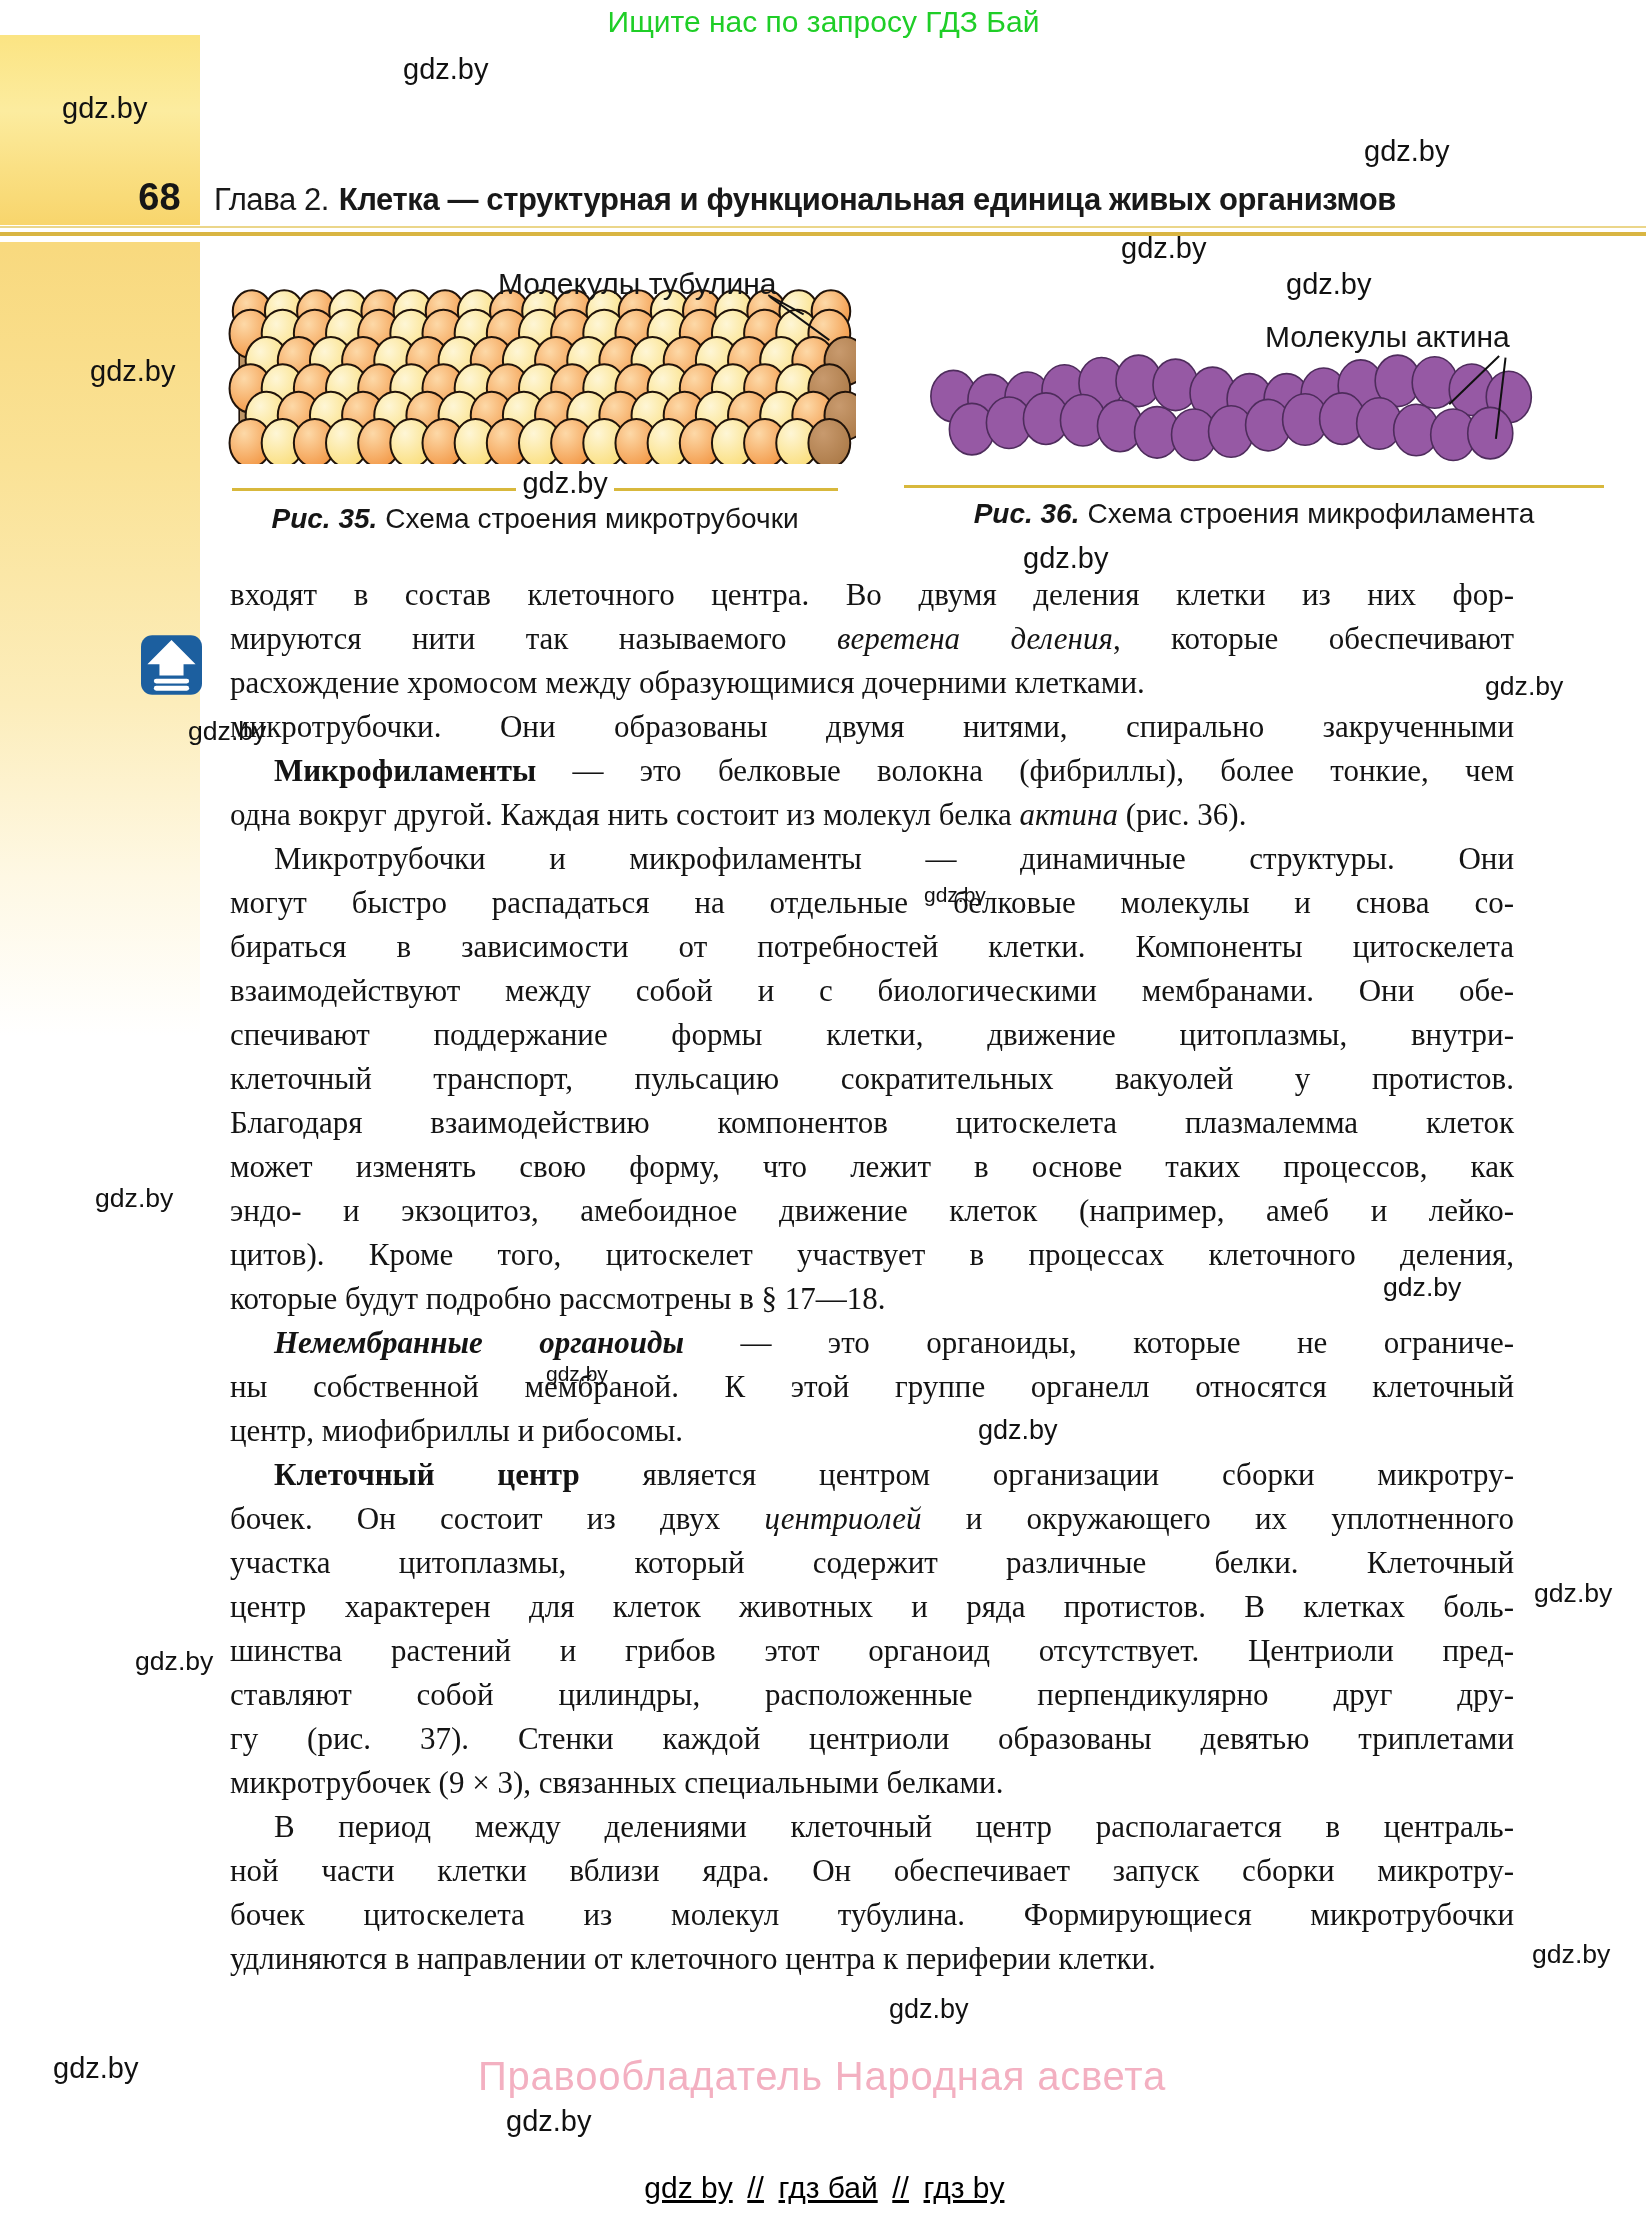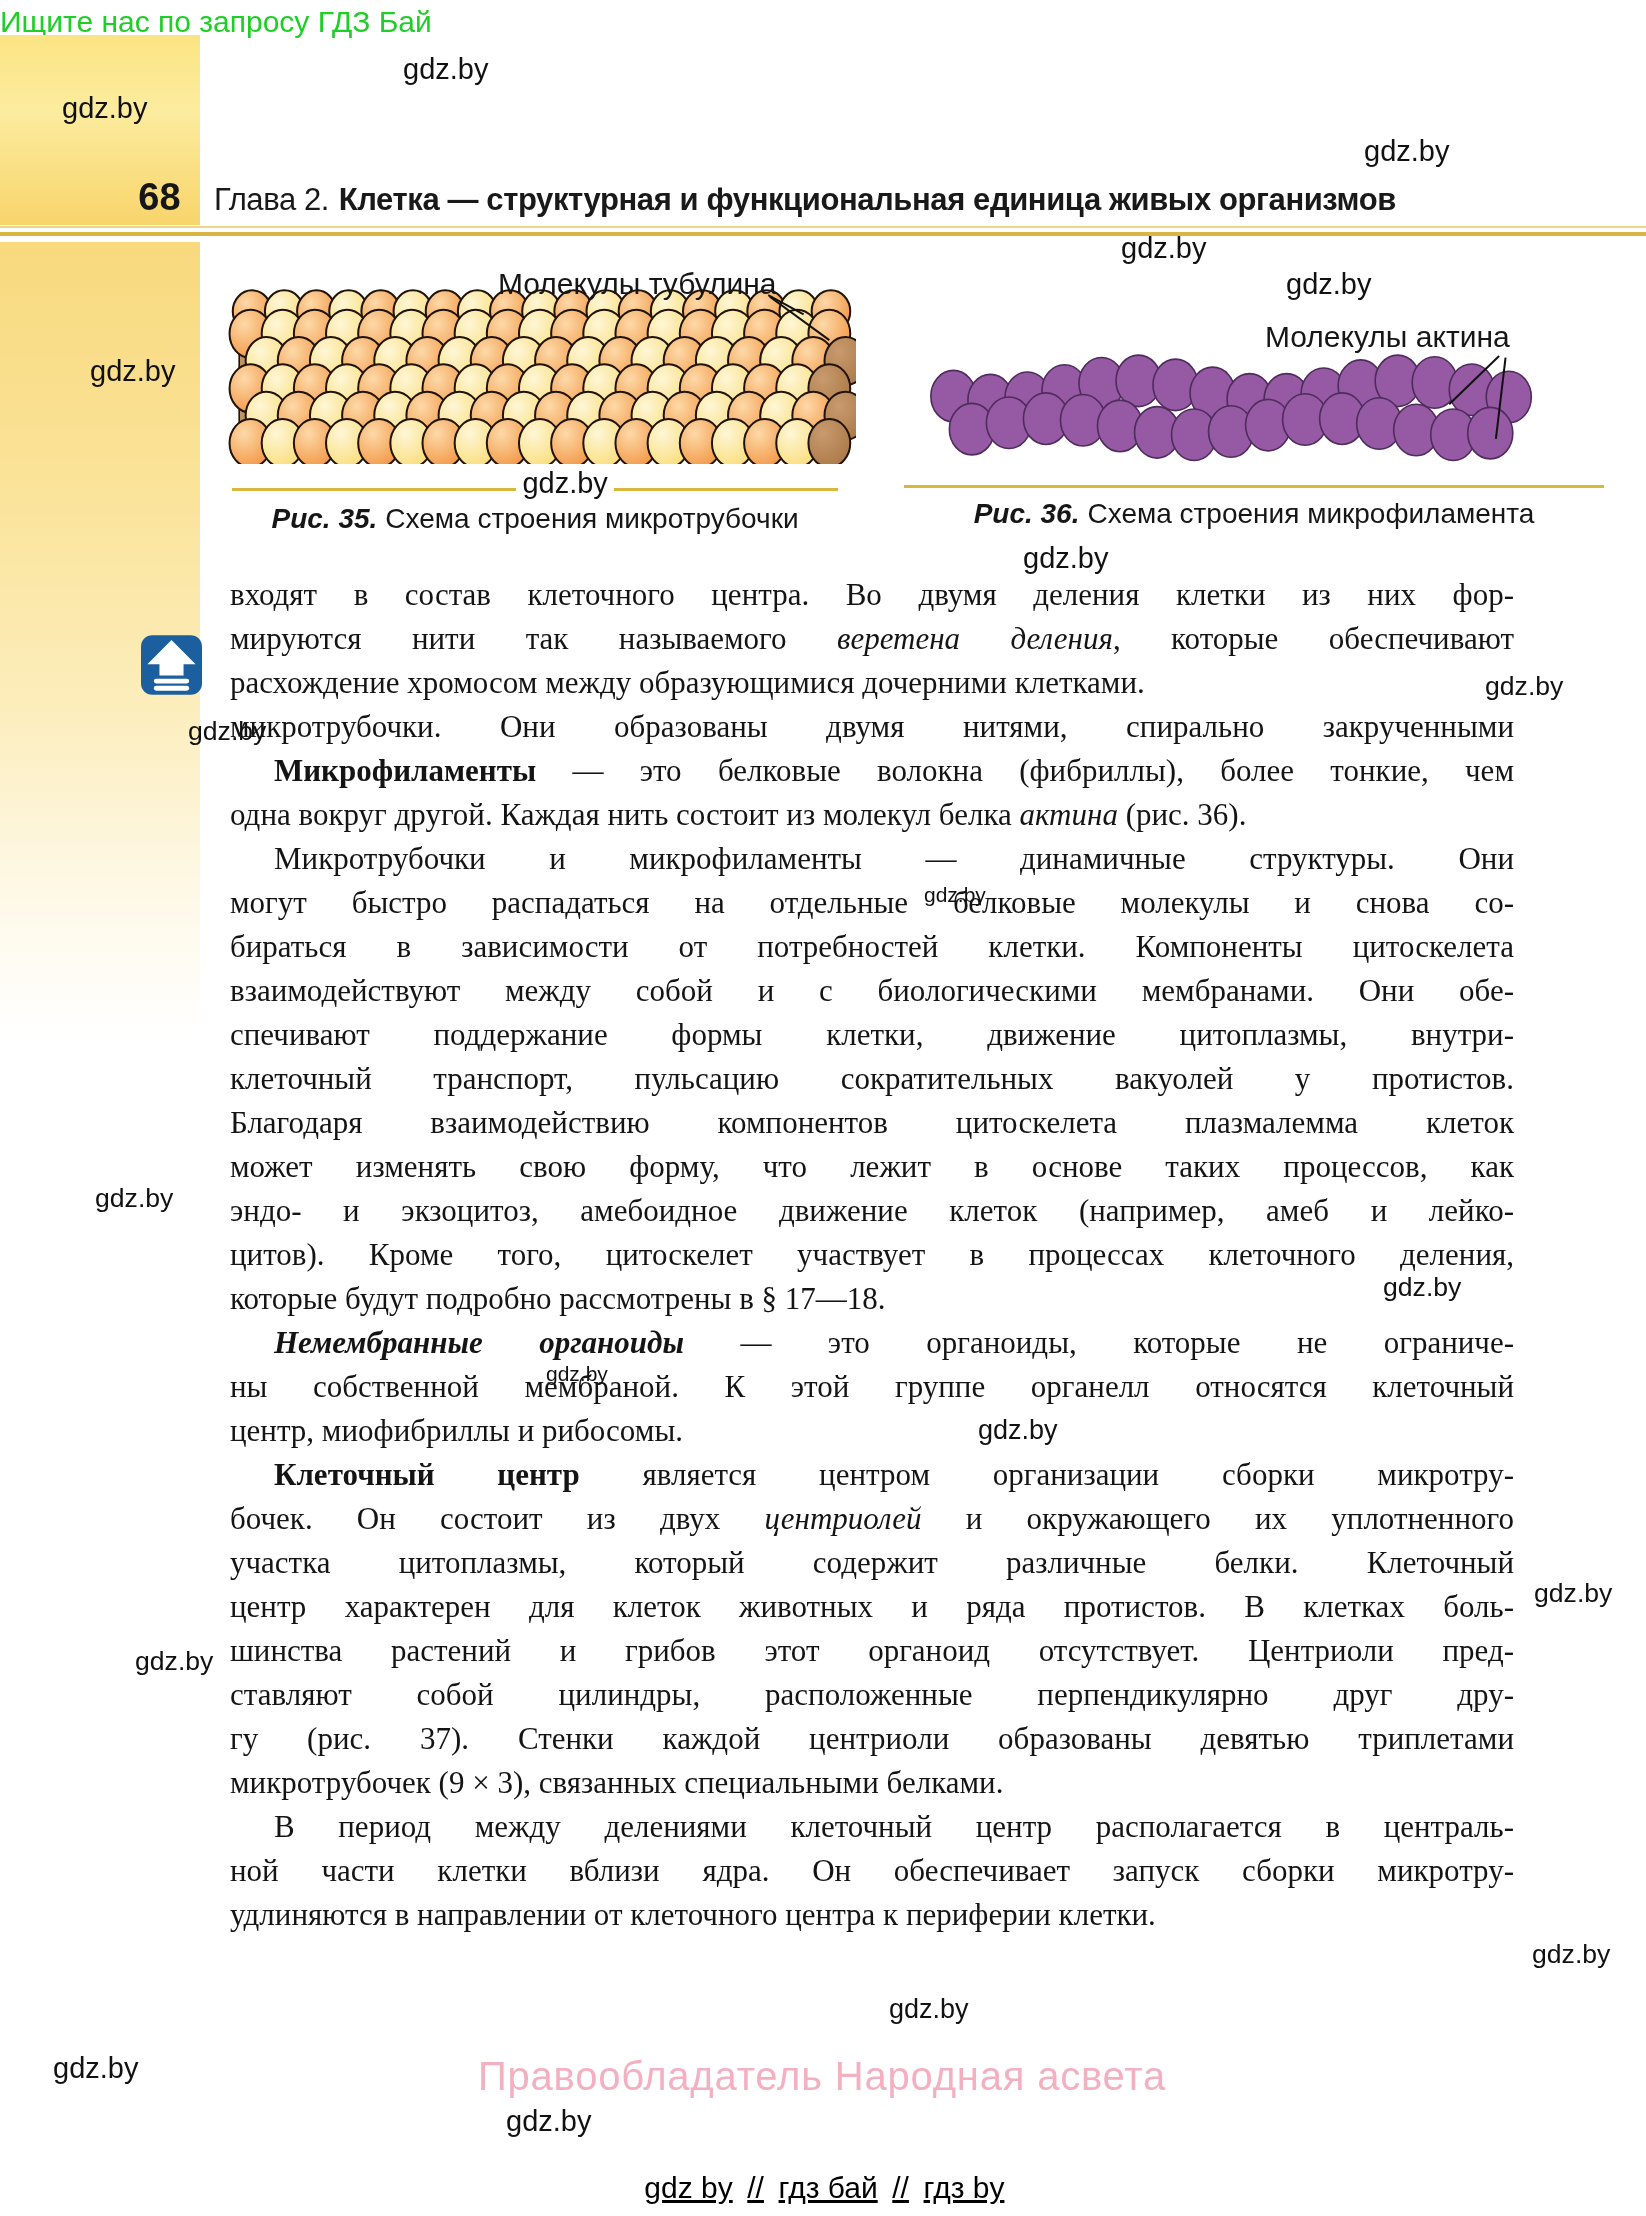--- a/index.html
+++ b/index.html
@@ -2,21 +2,21 @@
 <html style="font-size:13px"><head>
 <meta charset="utf-8">
 <style>
   html,body{margin:0;padding:0;background:#fff;}
   #page{position:relative;width:1647px;height:2216px;background:#ffffff;overflow:hidden;
         font-family:"Liberation Sans",sans-serif;color:#191919;}
 
   .abs{position:absolute;}
 
   
-  .banner{left:0;top:4.8px;width:1647px;font-size:30px;font-weight:400;}
+  .banner{left:0;top:4.8px;width:1647px;text-align:center;font-size:30px;font-weight:400;}
 
   
   .numbox{left:0;top:35px;width:200px;height:190px;
           background:linear-gradient(180deg,#FBE483 0%,#FCEC9F 40%,#FAE084 70%,#F8D56C 100%);}
   .pagenum{left:119px;top:176px;width:81px;text-align:center;font-size:38px;font-weight:bold;color:#161616;}
 
   
   .chapter{left:214px;top:182px;width:1306px;font-size:31px;letter-spacing:-0.4px;white-space:nowrap;}
   .chapter .pref{font-weight:400;margin-right:9.7px;}
   .chapter .ttl{font-weight:bold;}
@@ -314,20 +314,21 @@
       <div class="bl ind"><span class="b">Клеточный центр</span><span> является центром организации сборки микротру-</span></div>
       <div class="bl"><span>бочек. Он состоит из двух </span><span class="i">центриолей</span><span> и окружающего их уплотненного</span></div>
       <div class="bl"><span>участка цитоплазмы, который содержит различные белки. Клеточный</span></div>
       <div class="bl"><span>центр характерен для клеток животных и ряда протистов. В клетках боль-</span></div>
       <div class="bl"><span>шинства растений и грибов этот органоид отсутствует. Центриоли пред-</span></div>
       <div class="bl"><span>ставляют собой цилиндры, расположенные перпендикулярно друг дру-</span></div>
       <div class="bl"><span>гу (рис. 37). Стенки каждой центриоли образованы девятью триплетами</span></div>
       <div class="bl last"><span>микротрубочек (9 × 3), связанных специальными белками.</span></div>
       <div class="bl ind"><span>В период между делениями клеточный центр располагается в централь-</span></div>
       <div class="bl"><span>ной части клетки вблизи ядра. Он обеспечивает запуск сборки микротру-</span></div>
+      <div class="bl"><span>бочек цитоскелета из молекул тубулина. Формирующиеся микротрубочки</span></div>
       <div class="bl last"><span>удлиняются в направлении от клеточного центра к периферии клетки.</span></div>
     </div>
 
   <div class="abs copyright" style="color: rgb(243, 176, 193);">Правообладатель Народная асвета</div>
   <div class="abs links" style="color: #000000; text-decoration: underline;"><span>gdz by</span><span>//</span><span>гдз бай</span><span>//</span><span>гдз by</span></div>
 
 </div>
 
 
 </body></html>

